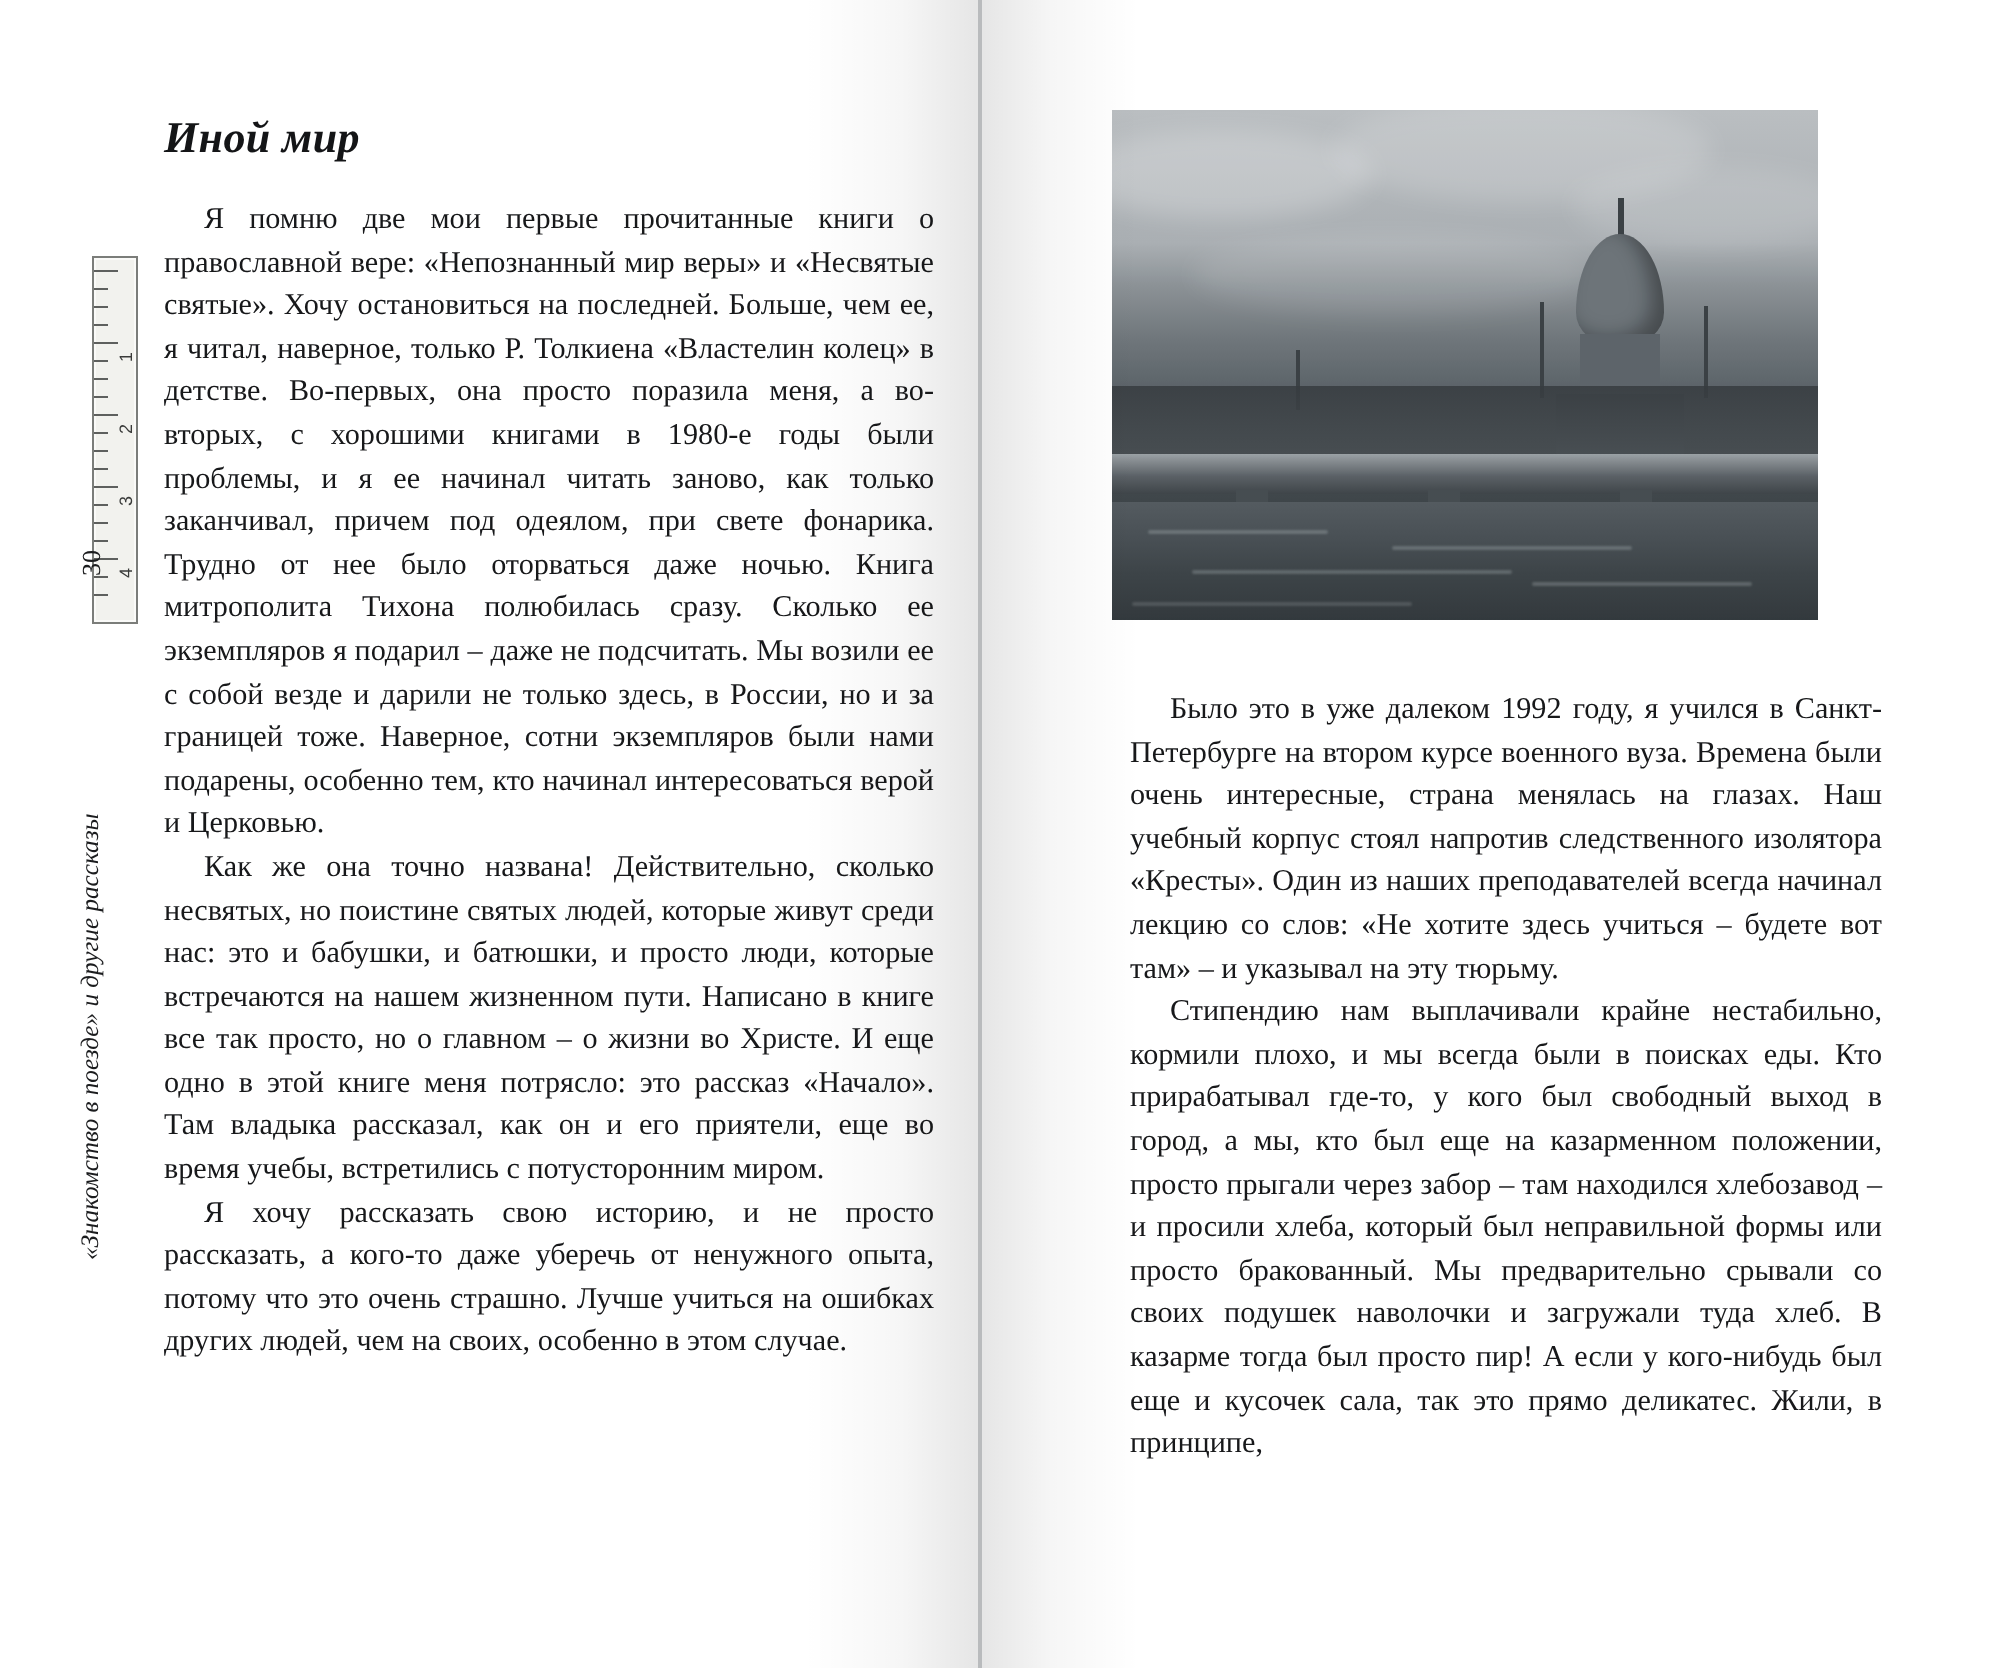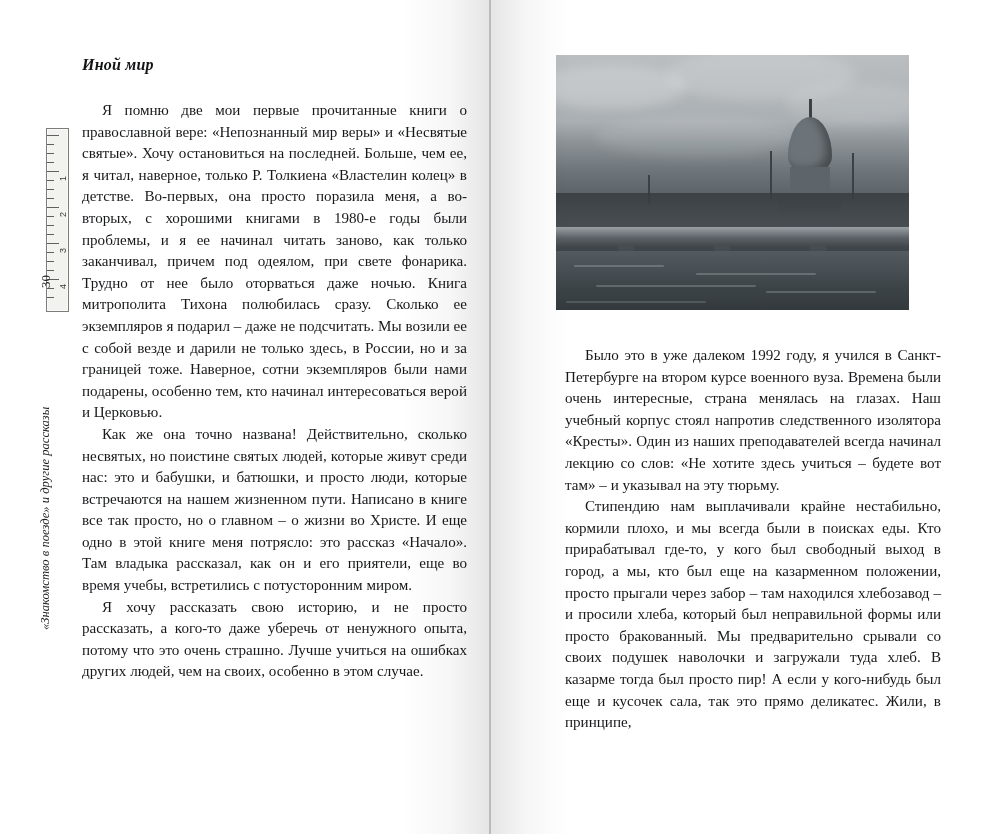--- a/index.html
+++ b/index.html
@@ -64,21 +64,21 @@
     top: 0;
     left: 491px;
     width: 508px;
     height: 834px;
   }
 
   .chapter-title {
     position: absolute;
     left: 82px;
     top: 56px;
-    font-size: 16px;
+    font-size: 22px;
     font-weight: bold;
     font-style: italic;
     letter-spacing: 0.2px;
     color: #141517;
   }
 
   .col-left {
     position: absolute;
     left: 82px;
     top: 100px;

